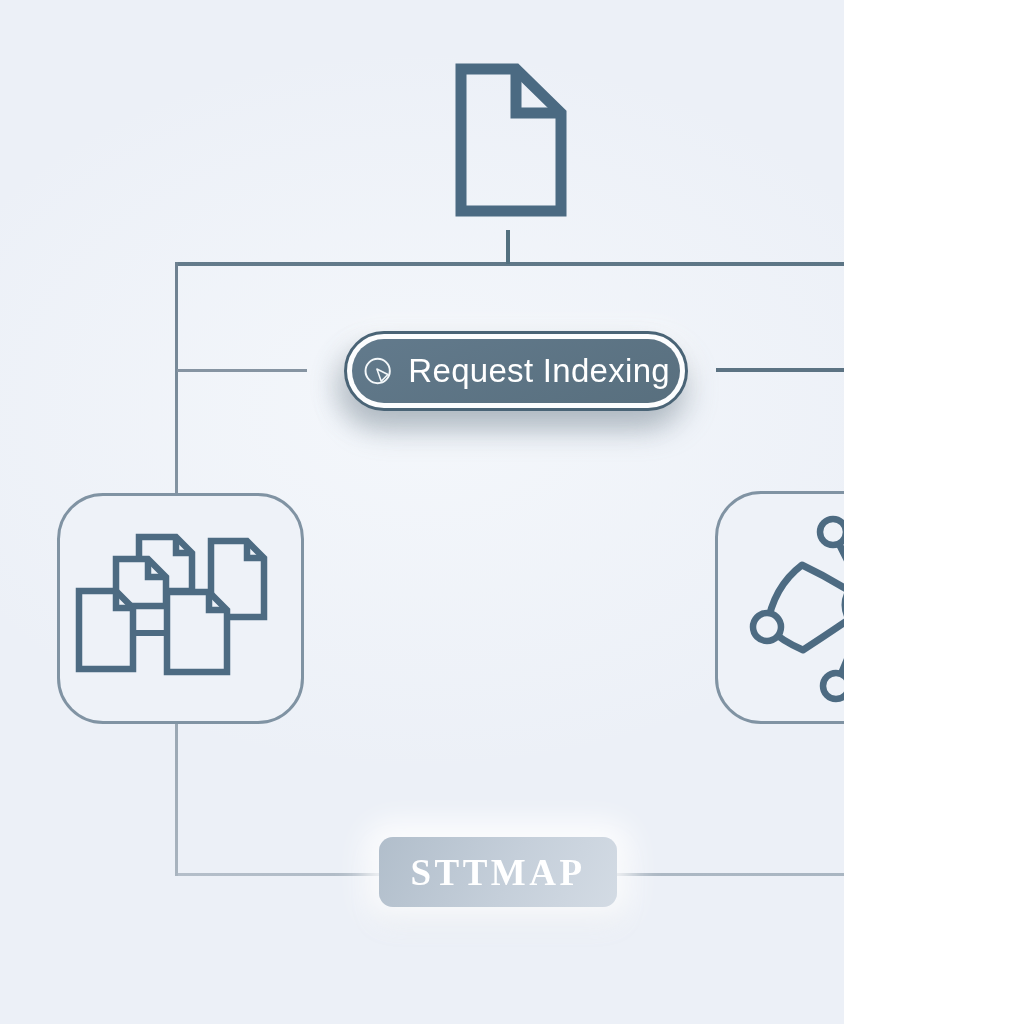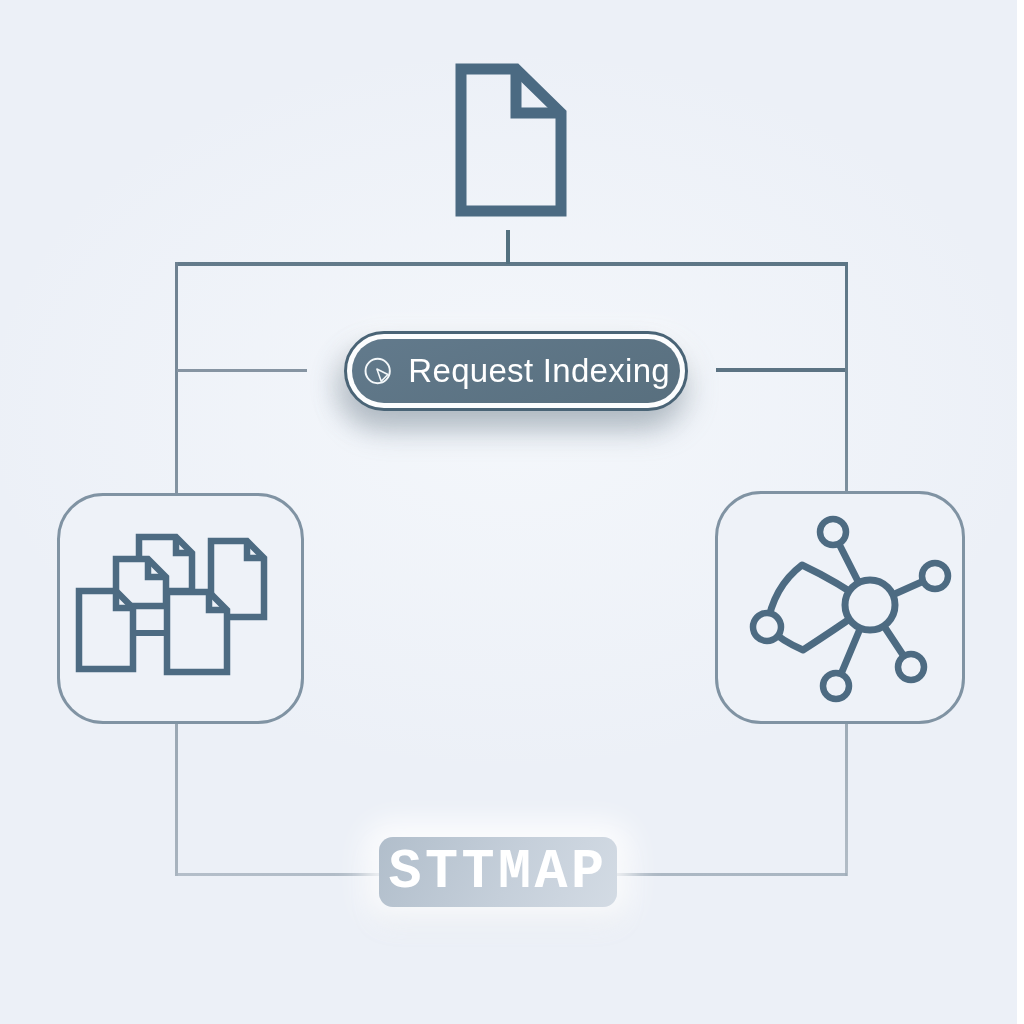--- a/index.html
+++ b/index.html
@@ -1,18 +1,18 @@
 <!DOCTYPE html>
 <html><head>
 <meta charset="utf-8">
 <style>
   html,body{margin:0;padding:0;}
   .canvas{
     position:relative;
-    width:1017px;height:1024px;
+    width:844px;height:1024px;
     overflow:hidden;
     background:
       radial-gradient(ellipse 760px 520px at 50% 40%, #f4f7fb 0%, rgba(244,247,251,0) 70%),
       #ecf0f7;
     font-family:"Liberation Sans", sans-serif;
   }
   .abs{position:absolute;}
 
   
   .line{position:absolute;z-index:1;}
@@ -59,22 +59,22 @@
 
   
   .badge{
     left:379px;top:837px;width:238px;height:70px;z-index:4;
     border-radius:14px;
     background:linear-gradient(115deg,#b1becb 0%,#c5cfda 55%,#d3dbe4 100%);
     box-shadow:0 0 28px 16px rgba(255,255,255,.85), 0 12px 26px rgba(168,181,195,.35);
     display:flex;align-items:center;justify-content:center;
   }
   .badge-label{
-    color:#ffffff;font-size:55px;font-weight:bold;letter-spacing:3.5px;
-    font-family:Liberation Mono, monospace;
+    color:#ffffff;font-size:37px;font-weight:bold;letter-spacing:3.5px;
+    font-family:Liberation Serif, serif;
   }
 </style>
 </head>
 <body>
 
 <div class="canvas">
 
   <div class="line line-top"></div>
   <div class="line line-left"></div>
   <div class="line line-right"></div>

